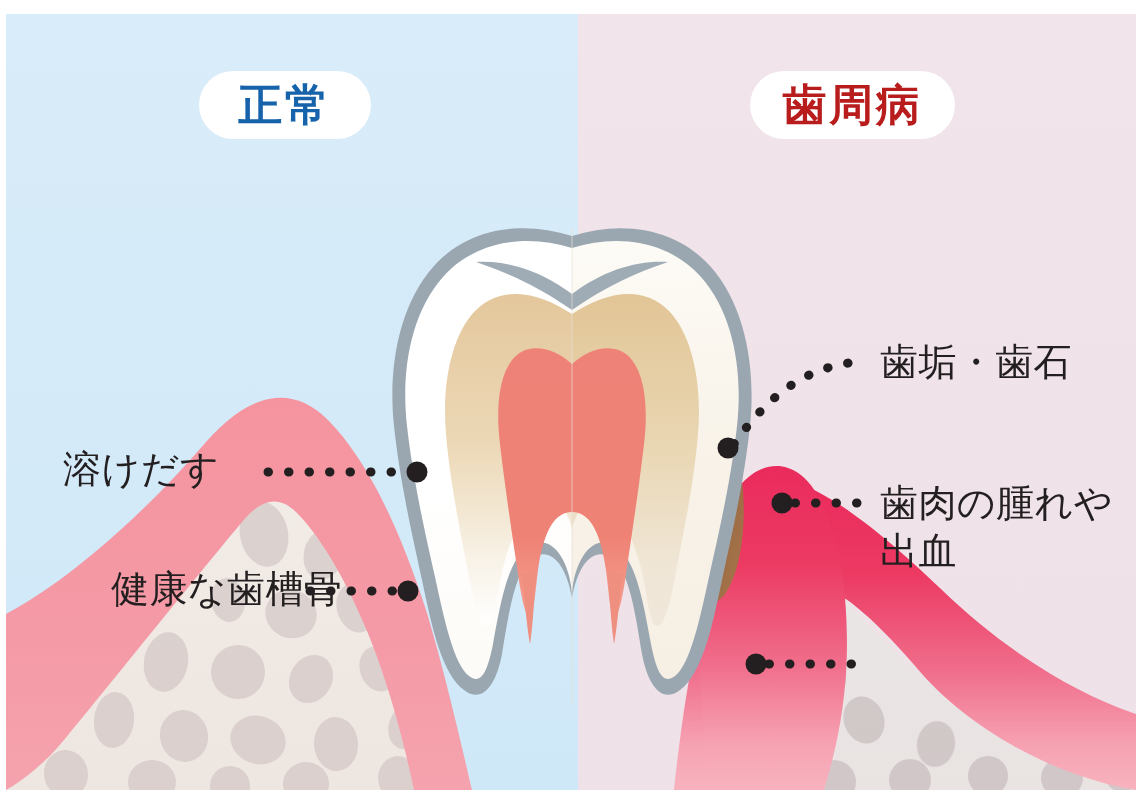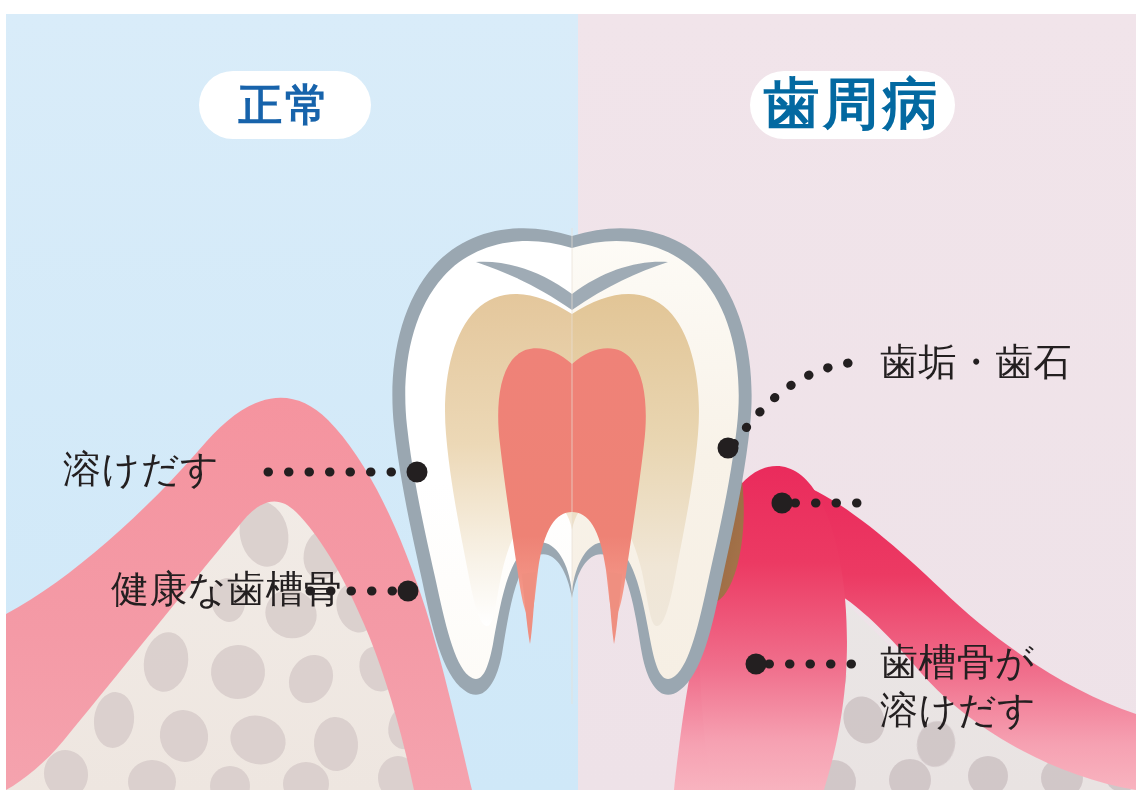--- a/index.html
+++ b/index.html
@@ -14,21 +14,21 @@
   
   .badge{
     position:absolute;
     display:flex;align-items:center;justify-content:center;
     background:#ffffff;border-radius:60px;
     letter-spacing:.06em;
     font-weight:700;
     white-space:nowrap;
   }
   #badge-normal{left:193px;top:57px;width:172px;height:68px;font-size:44px;color:#1763ab;}
-  #badge-perio{left:744px;top:57px;width:205px;height:68px;font-size:56px;color:#0369a1;}
+  #badge-perio{left:744px;top:57px;width:205px;height:68px;font-size:44px;color:#b91c1c;}
 
   
   .label{
     position:absolute;
     color:#231f20;
     font-size:38px;
     line-height:1.26;
     white-space:pre-line;
     letter-spacing:.01em;
   }
@@ -325,17 +325,17 @@
       </g>
     </svg>
 
     <div class="badge" id="badge-normal">正常</div>
     <div class="badge" id="badge-perio">歯周病</div>
 
     <div class="label" id="lbl-healthy-gum">溶けだす</div>
     <div class="label" id="lbl-healthy-bone">健康な歯槽骨</div>
 
     <div class="label" id="lbl-plaque">歯垢・歯石</div>
-    <div class="label" id="lbl-bone-loss">歯槽骨が
-溶けだす</div>
+    <div class="label" id="lbl-swelling">歯肉の腫れや
+出血</div>
 
   </div>
 </div>
 
 </body></html>

